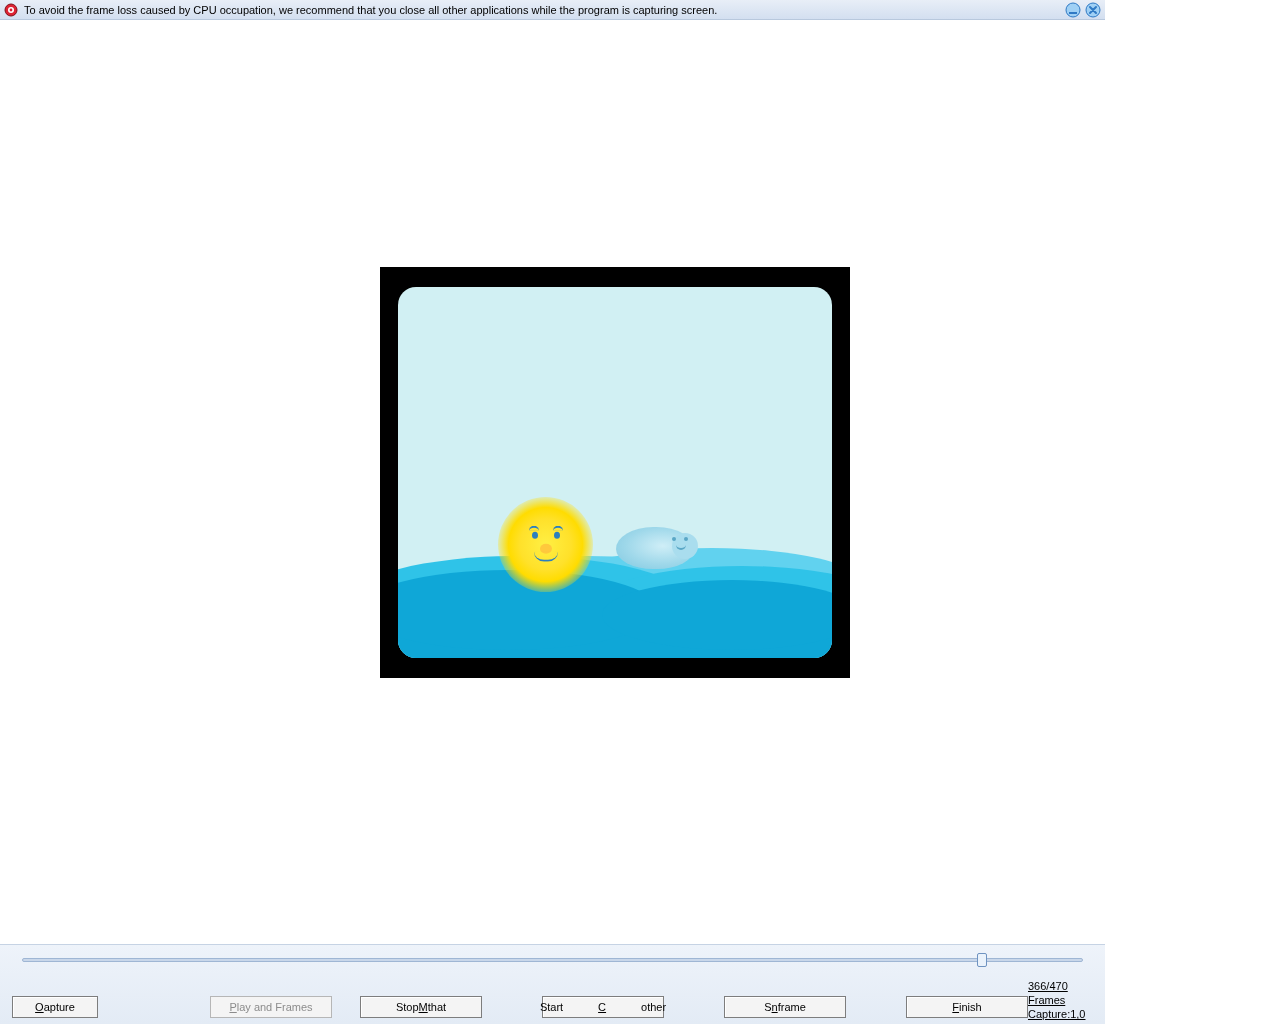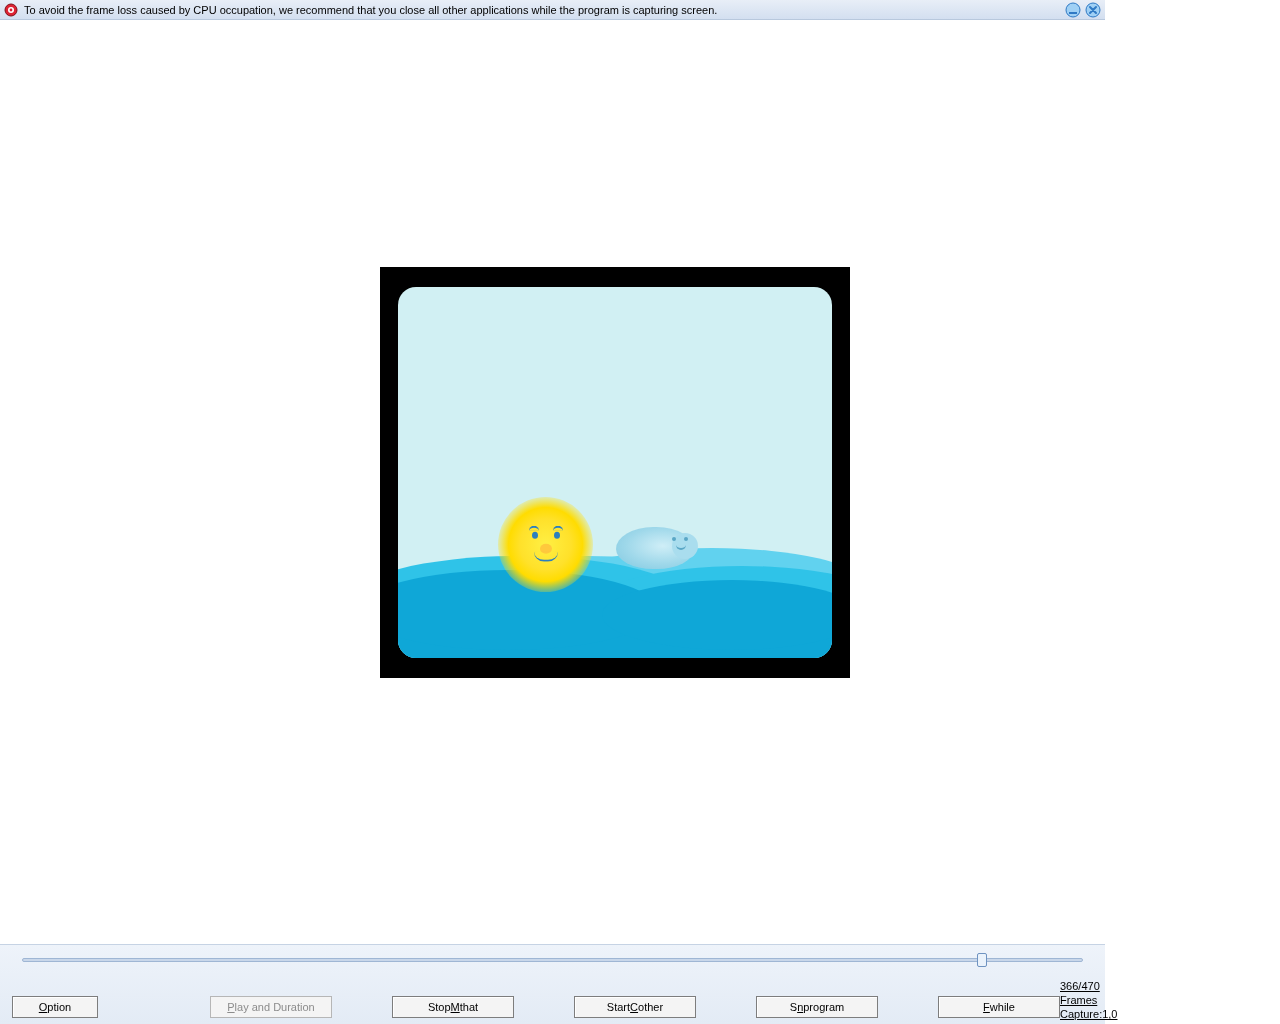--- a/index.html
+++ b/index.html
@@ -116,22 +116,22 @@
   .btn + .btn { margin-left: 0; }
   .status {
     margin-left:auto; text-align:left; line-height:14px; padding-right:8px;
     color:#000;
     text-decoration:underline;
   }
 
   
   #btn-option { margin-left: 2px; width:86px; min-width:86px; }
   #btn-play   { margin-left: 112px; width:122px; min-width:122px; }
-  #btn-stop   { margin-left: 60px;  width:122px; min-width:122px; }
-  #btn-start  { margin-left: 60px;  width:122px; min-width:122px; }
+  #btn-stop   { margin-left: 28px;  width:122px; min-width:122px; }
+  #btn-start  { margin-left: 60px;  width:122px; min-width:122px;gap:35px; }
   #btn-snap   { margin-left: 60px;  width:122px; min-width:122px; }
   #btn-finish { margin-left: 60px;  width:122px; min-width:122px; }
 
 </style>
 </head>
 <body>
 
 <div class="app">
 
   <div class="titlebar">
@@ -185,46 +185,46 @@
 
   <div class="bottombar">
     <div class="slider-wrap">
       <div class="slider-track"></div>
       <div class="slider-thumb" id="slider-thumb" style="left: 954.686px;"></div>
     </div>
     <div class="button-row">
       <button id="btn-option" class="btn">
         <span></span>
           <span class="ul">O</span>
-          <span>ption</span>
+          <span>apture</span>
       </button>
       <button id="btn-play" class="btn disabled">
         <span></span>
           <span class="ul">P</span>
-          <span>lay and Duration</span>
+          <span>lay and Frames</span>
       </button>
       <button id="btn-stop" class="btn">
         <span>Stop </span>
           <span class="ul">M</span>
           <span>that</span>
       </button>
       <button id="btn-start" class="btn">
         <span>Start </span>
           <span class="ul">C</span>
           <span>other</span>
       </button>
       <button id="btn-snap" class="btn">
         <span>S</span>
           <span class="ul">n</span>
-          <span>program</span>
+          <span>frame</span>
       </button>
       <button id="btn-finish" class="btn">
         <span></span>
           <span class="ul">F</span>
-          <span>while</span>
+          <span>inish</span>
       </button>
       <div class="status">
         <div>366/470 Frames</div>
         <div>Capture:1,0 Times</div>
       </div>
     </div>
   </div>
 
 </div>
 

